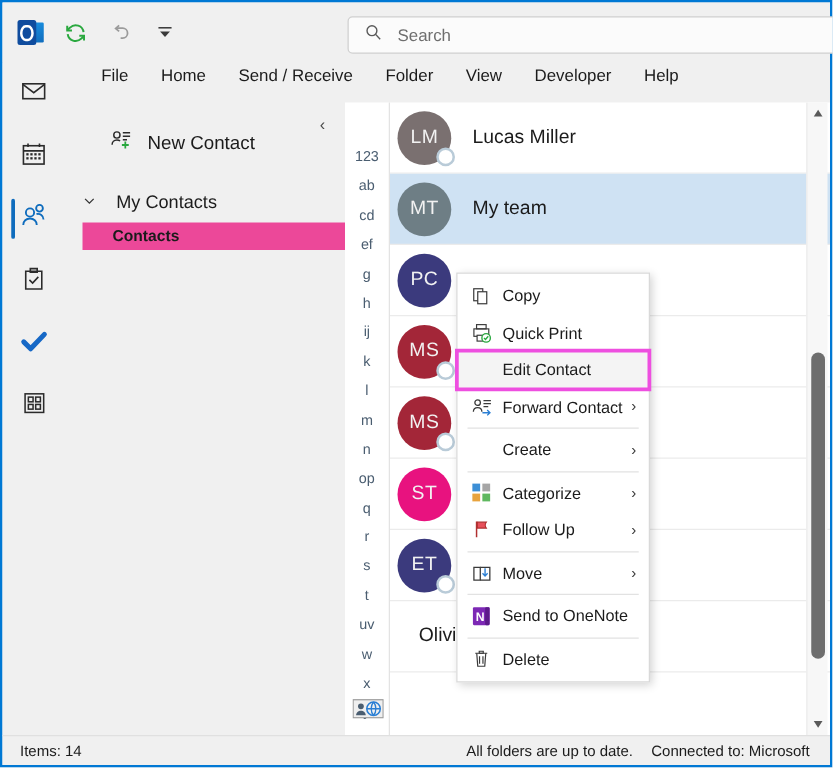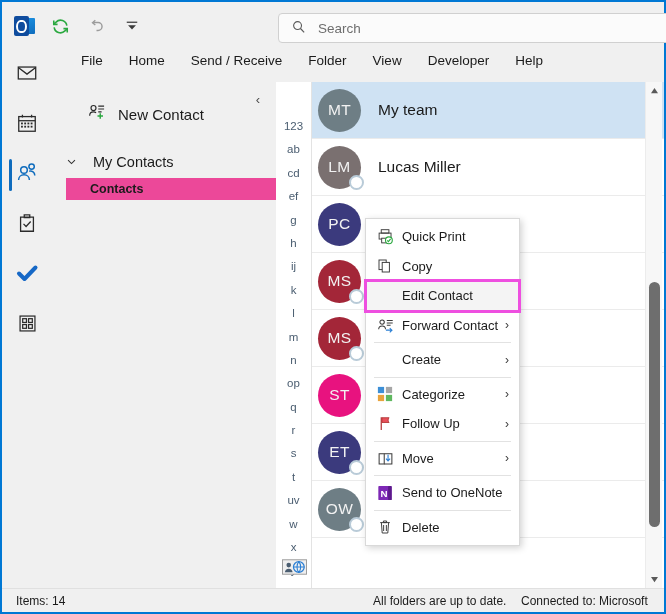--- a/index.html
+++ b/index.html
@@ -355,34 +355,34 @@
         <rect x="0.5" y="0.5" width="25" height="15" fill="#efefef" stroke="#9a9a9a"></rect>
         <circle cx="7" cy="6" r="2.4" fill="#4a5d70"></circle>
         <path d="M3 13.5c0-2.3 1.8-3.8 4-3.8s4 1.5 4 3.8z" fill="#4a5d70"></path>
         <circle cx="17.5" cy="8" r="5.6" fill="none" stroke="#2b7fd4" stroke-width="1.3"></circle>
         <path d="M11.9 8h11.2M17.5 2.4c2.6 3.1 2.6 8.1 0 11.2M17.5 2.4c-2.6 3.1-2.6 8.1 0 11.2" fill="none" stroke="#2b7fd4" stroke-width="1.1"></path>
       </svg>
     </div>
   </div>
 
   <div class="listwrap">
+    <div class="contact-row">
+      <div class="avatar" style="background:#7a7070">
+        <span>LM</span>
+        <i class="presence"></i>
+      </div>
+      <div class="contact-name">Lucas Miller</div>
+    </div>
     <div class="contact-row selected">
       <div class="avatar" style="background:#6e7e85">
         <span>MT</span>
       </div>
       <div class="contact-name">My team</div>
     </div>
     <div class="contact-row">
-      <div class="avatar" style="background:#7a7070">
-        <span>LM</span>
-        <i class="presence"></i>
-      </div>
-      <div class="contact-name">Lucas Miller</div>
-    </div>
-    <div class="contact-row">
       <div class="avatar" style="background:#3b3a7d">
         <span>PC</span>
       </div>
       <div class="contact-name"></div>
     </div>
     <div class="contact-row">
       <div class="avatar" style="background:#a32638">
         <span>MS</span>
         <i class="presence"></i>
       </div>
@@ -402,67 +402,63 @@
       <div class="contact-name"></div>
     </div>
     <div class="contact-row">
       <div class="avatar" style="background:#3b3a7d">
         <span>ET</span>
         <i class="presence"></i>
       </div>
       <div class="contact-name"></div>
     </div>
     <div class="contact-row">
-      <div class="avatar" style="background:#6e7e85">
-        <span>OW</span>
-        <i class="presence"></i>
-      </div>
       <div class="contact-name">Olivia Williams</div>
     </div>
   </div>
 
   <div class="vscroll">
     <div class="vs-arrow up">
       <svg width="9" height="7" viewBox="0 0 10 8">
           <path d="M5 1 9 7 1 7 Z" fill="#5a5a5a"></path>
         </svg>
     </div>
     <div class="vs-thumb"></div>
     <div class="vs-arrow down">
       <svg width="9" height="7" viewBox="0 0 10 8">
           <path d="M5 7 1 1 9 1 Z" fill="#5a5a5a"></path>
         </svg>
     </div>
   </div>
 
   <div class="ctxmenu">
+
+    <div class="ctx-item">
+      <span class="ctx-icon">
+        <svg width="16" height="16" viewBox="0 0 20 20" fill="none" stroke="#3a3a3a" stroke-width="1.2">
+          <rect x="2.5" y="2.5" width="9" height="12"></rect>
+            <rect x="6.5" y="5.5" width="9" height="12" fill="#fff"></rect>
+        </svg>
+      </span>
+      <span class="ctx-label">Copy</span>
+    </div>
 
     <div class="ctx-item">
       <span class="ctx-icon">
         <svg width="17" height="17" viewBox="0 0 20 20" fill="none">
           <rect x="5" y="2" width="9" height="4" stroke="#3a3a3a" stroke-width="1.1"></rect>
           <rect x="2.5" y="6" width="14" height="7" stroke="#3a3a3a" stroke-width="1.1"></rect>
           <rect x="5.5" y="12" width="8" height="5.5" fill="#fff" stroke="#3a3a3a" stroke-width="1.1"></rect>
           <circle cx="14" cy="14.5" r="4" fill="#fff" stroke="#2aa83f" stroke-width="1.3"></circle>
           <path d="M12 14.6 13.4 16 16 12.9" stroke="#2aa83f" stroke-width="1.3" fill="none"></path>
         </svg>
       </span>
       <span class="ctx-label">Quick Print</span>
     </div>
 
-    <div class="ctx-item">
-      <span class="ctx-icon">
-        <svg width="16" height="16" viewBox="0 0 20 20" fill="none" stroke="#3a3a3a" stroke-width="1.2">
-          <rect x="2.5" y="2.5" width="9" height="12"></rect>
-            <rect x="6.5" y="5.5" width="9" height="12" fill="#fff"></rect>
-        </svg>
-      </span>
-      <span class="ctx-label">Copy</span>
-    </div>
-
     <div class="ctx-item highlighted noicon">
       <span class="ctx-label">Edit Contact</span>
     </div>
 
     <div class="ctx-item">
       <span class="ctx-icon">
         <svg width="17" height="17" viewBox="0 0 20 20" fill="none">
           <circle cx="6" cy="6" r="2.6" stroke="#3a3a3a" stroke-width="1.2"></circle>
           <path d="M2 14.5c0-2.4 1.8-3.9 4-3.9s4 1.5 4 3.9" stroke="#3a3a3a" stroke-width="1.2"></path>
           <path d="M11.5 4.2h7M11.5 7h7M11.5 9.8h4.5" stroke="#3a3a3a" stroke-width="1.2"></path>

